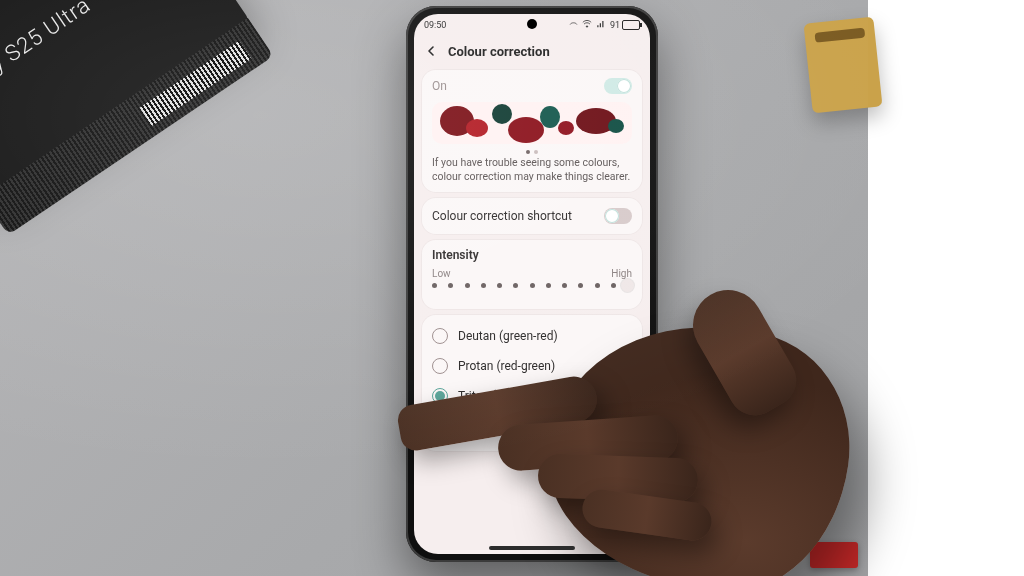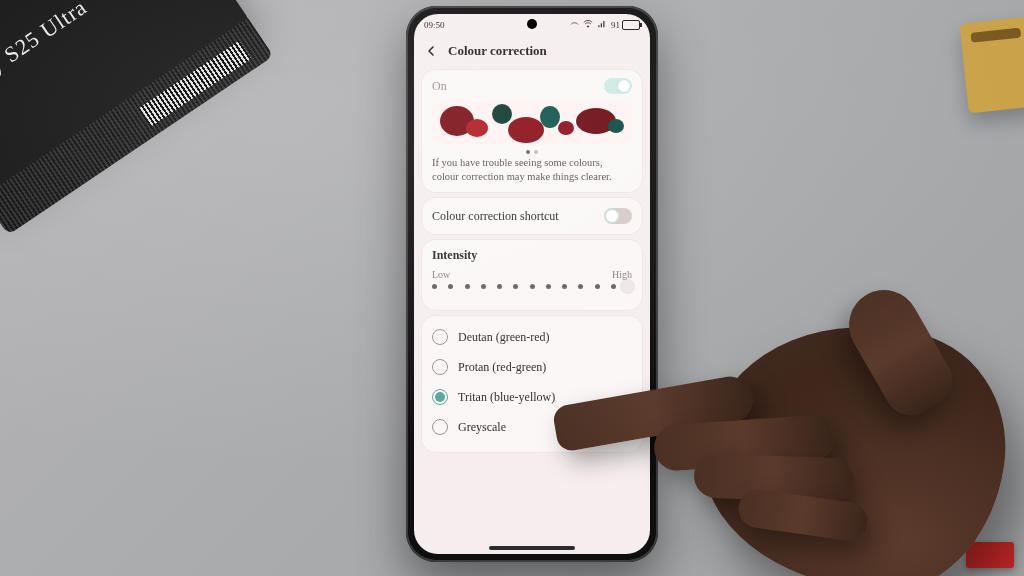--- a/index.html
+++ b/index.html
@@ -1,16 +1,16 @@
 <!DOCTYPE html>
 <html><head>
 <meta charset="utf-8">
 <style>
   html, body { margin:0; padding:0; width:1024px; height:576px; overflow:hidden; font-family: -apple-system, BlinkMacSystemFont, "Segoe UI", Roboto, Arial, sans-serif; }
-  .scene { position:relative; width:1024px; height:576px; background:linear-gradient(135deg,#b5b5b7 0%, #a8a9ab 60%, #a2a3a5 100%);font-family:Liberation Serif, serif; }
+  .scene { position:relative; width:868px; height:576px; background:linear-gradient(135deg,#b5b5b7 0%, #a8a9ab 60%, #a2a3a5 100%); }
   
   .scene::after { content:""; position:absolute; inset:0; background:
     radial-gradient(1200px 600px at 30% 20%, rgba(255,255,255,.12), rgba(0,0,0,0) 60%);
     pointer-events:none; }
 
   
   .phonebox { position:absolute; left:-70px; top:-40px; width:320px; height:220px; transform:rotate(-34deg); }
   .phonebox .top { position:absolute; left:0; top:0; width:320px; height:160px; background:#111; border-radius:8px; box-shadow: 0 20px 40px rgba(0,0,0,.35); }
   .phonebox .brand { position:absolute; left:22px; top:40px; color:#eaeaea; font-weight:300; letter-spacing:1px; font-size:22px; white-space:nowrap; }
   .phonebox .side { position:absolute; left:0; top:155px; width:320px; height:46px; background:repeating-linear-gradient(90deg,#2a2a2a 0 2px,#0c0c0c 2px 4px); border-radius:0 0 8px 8px; }

